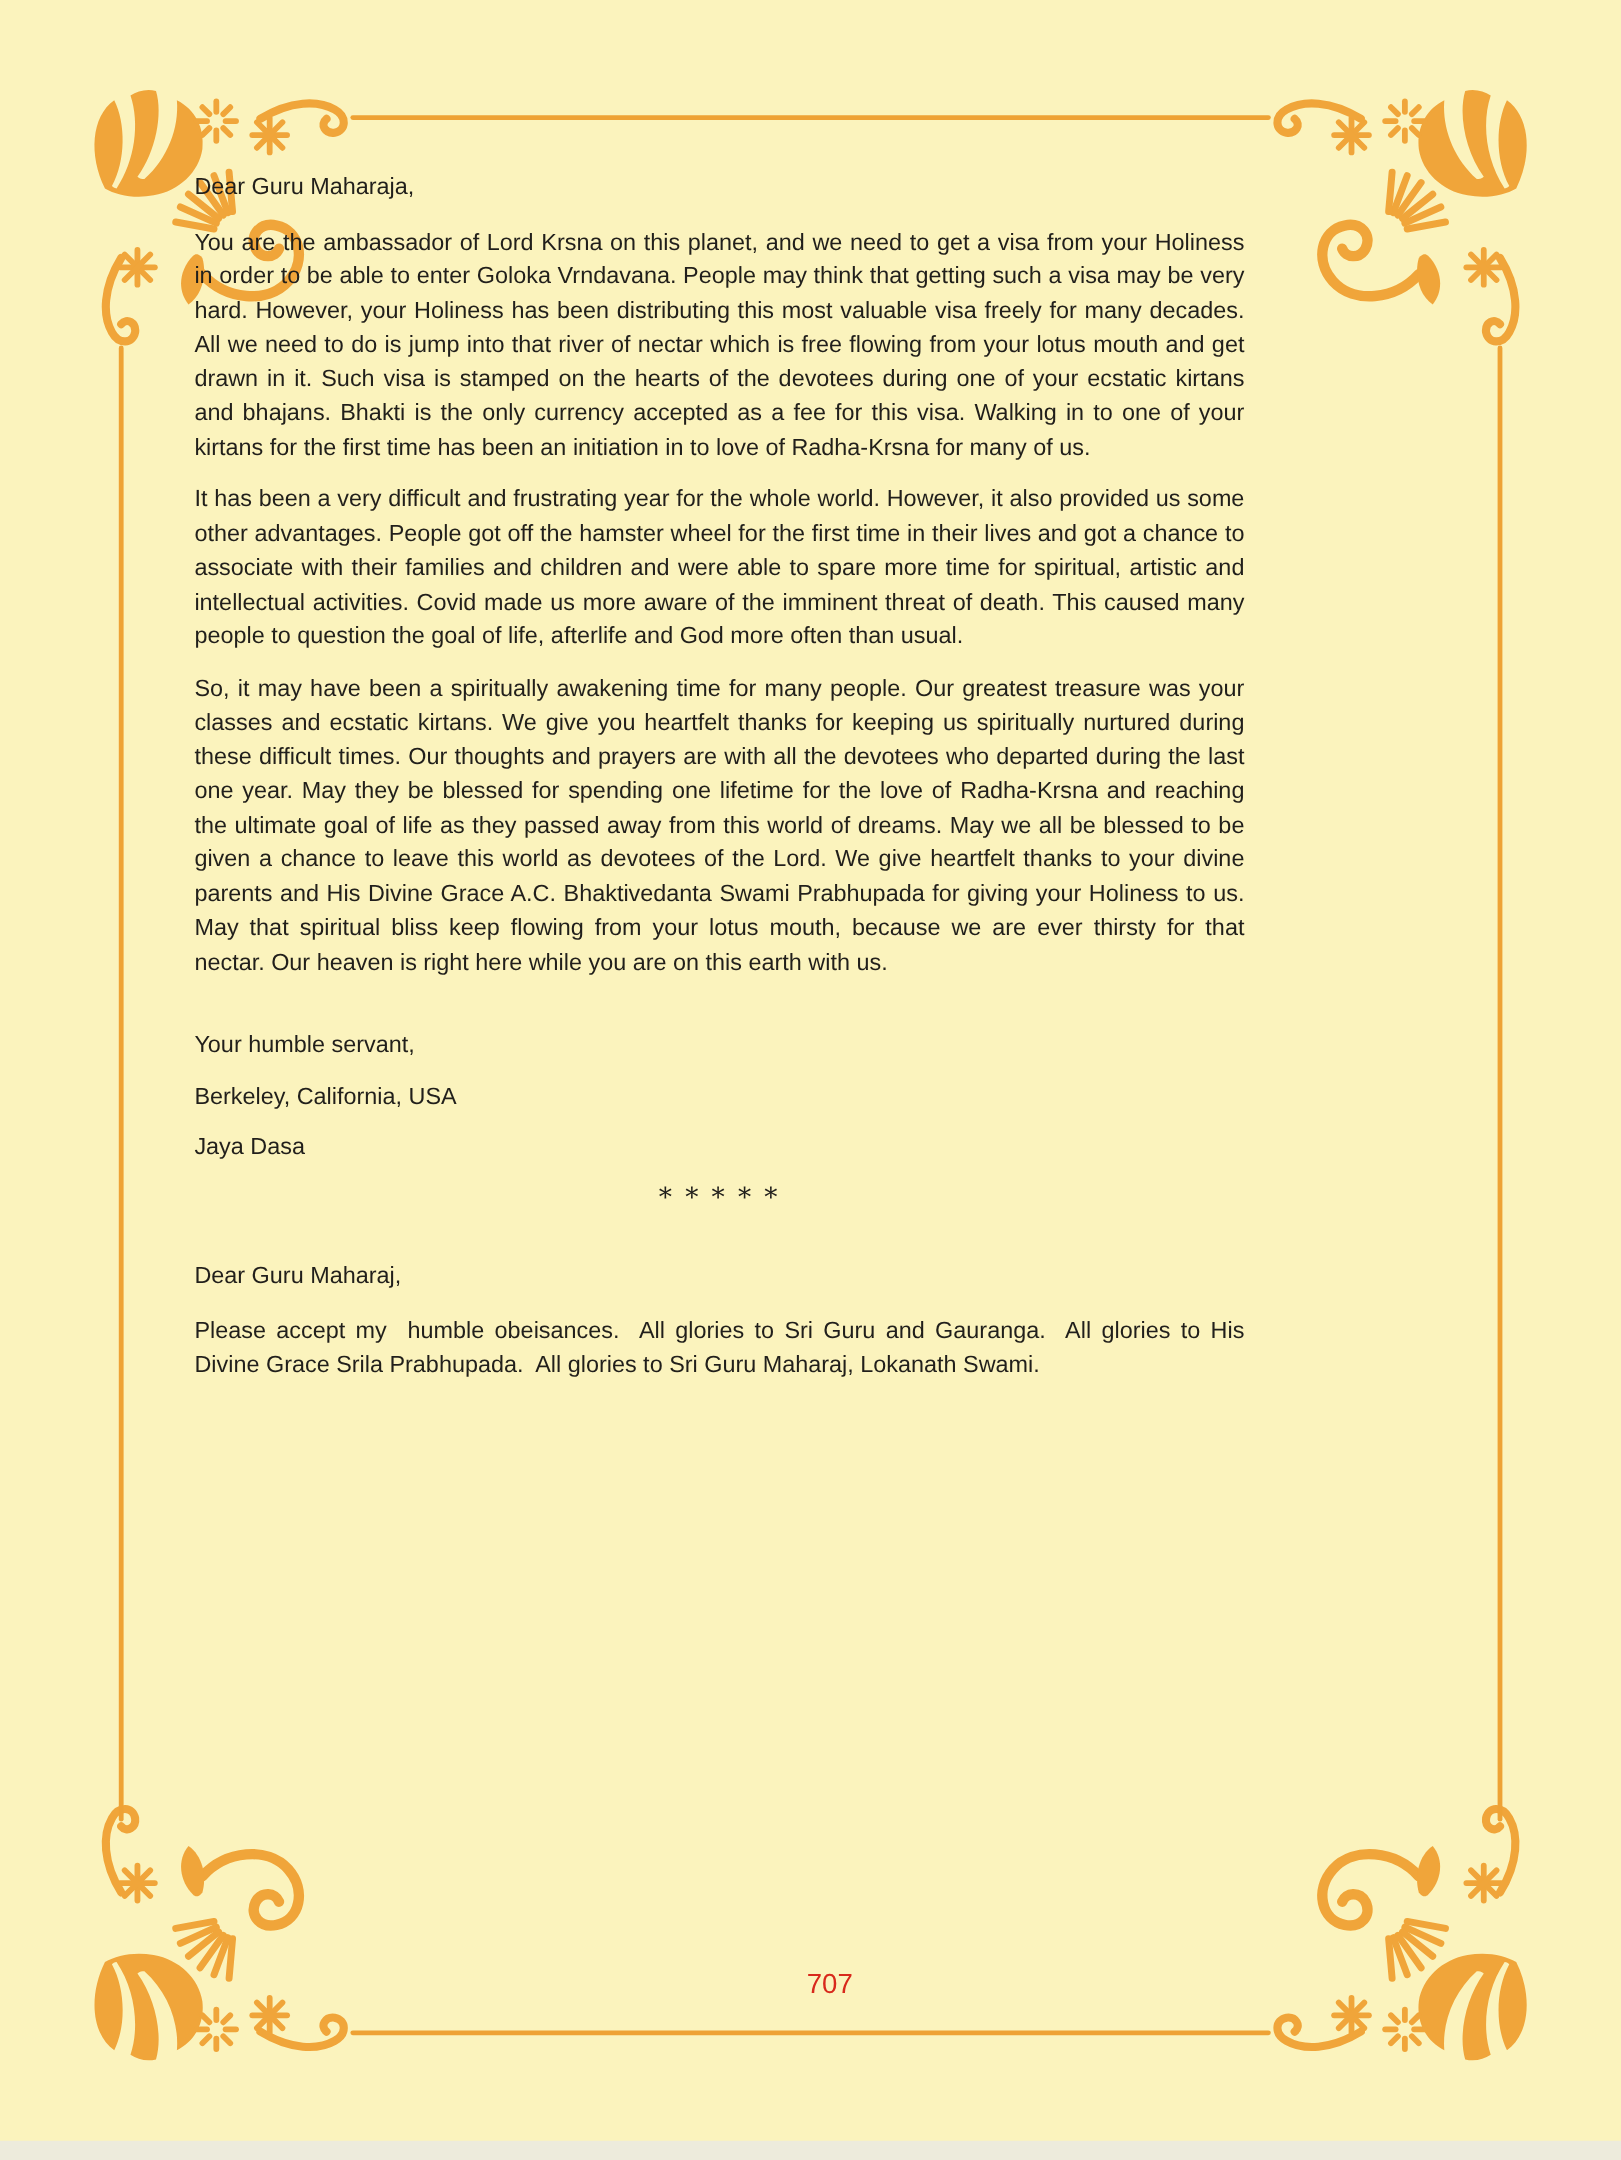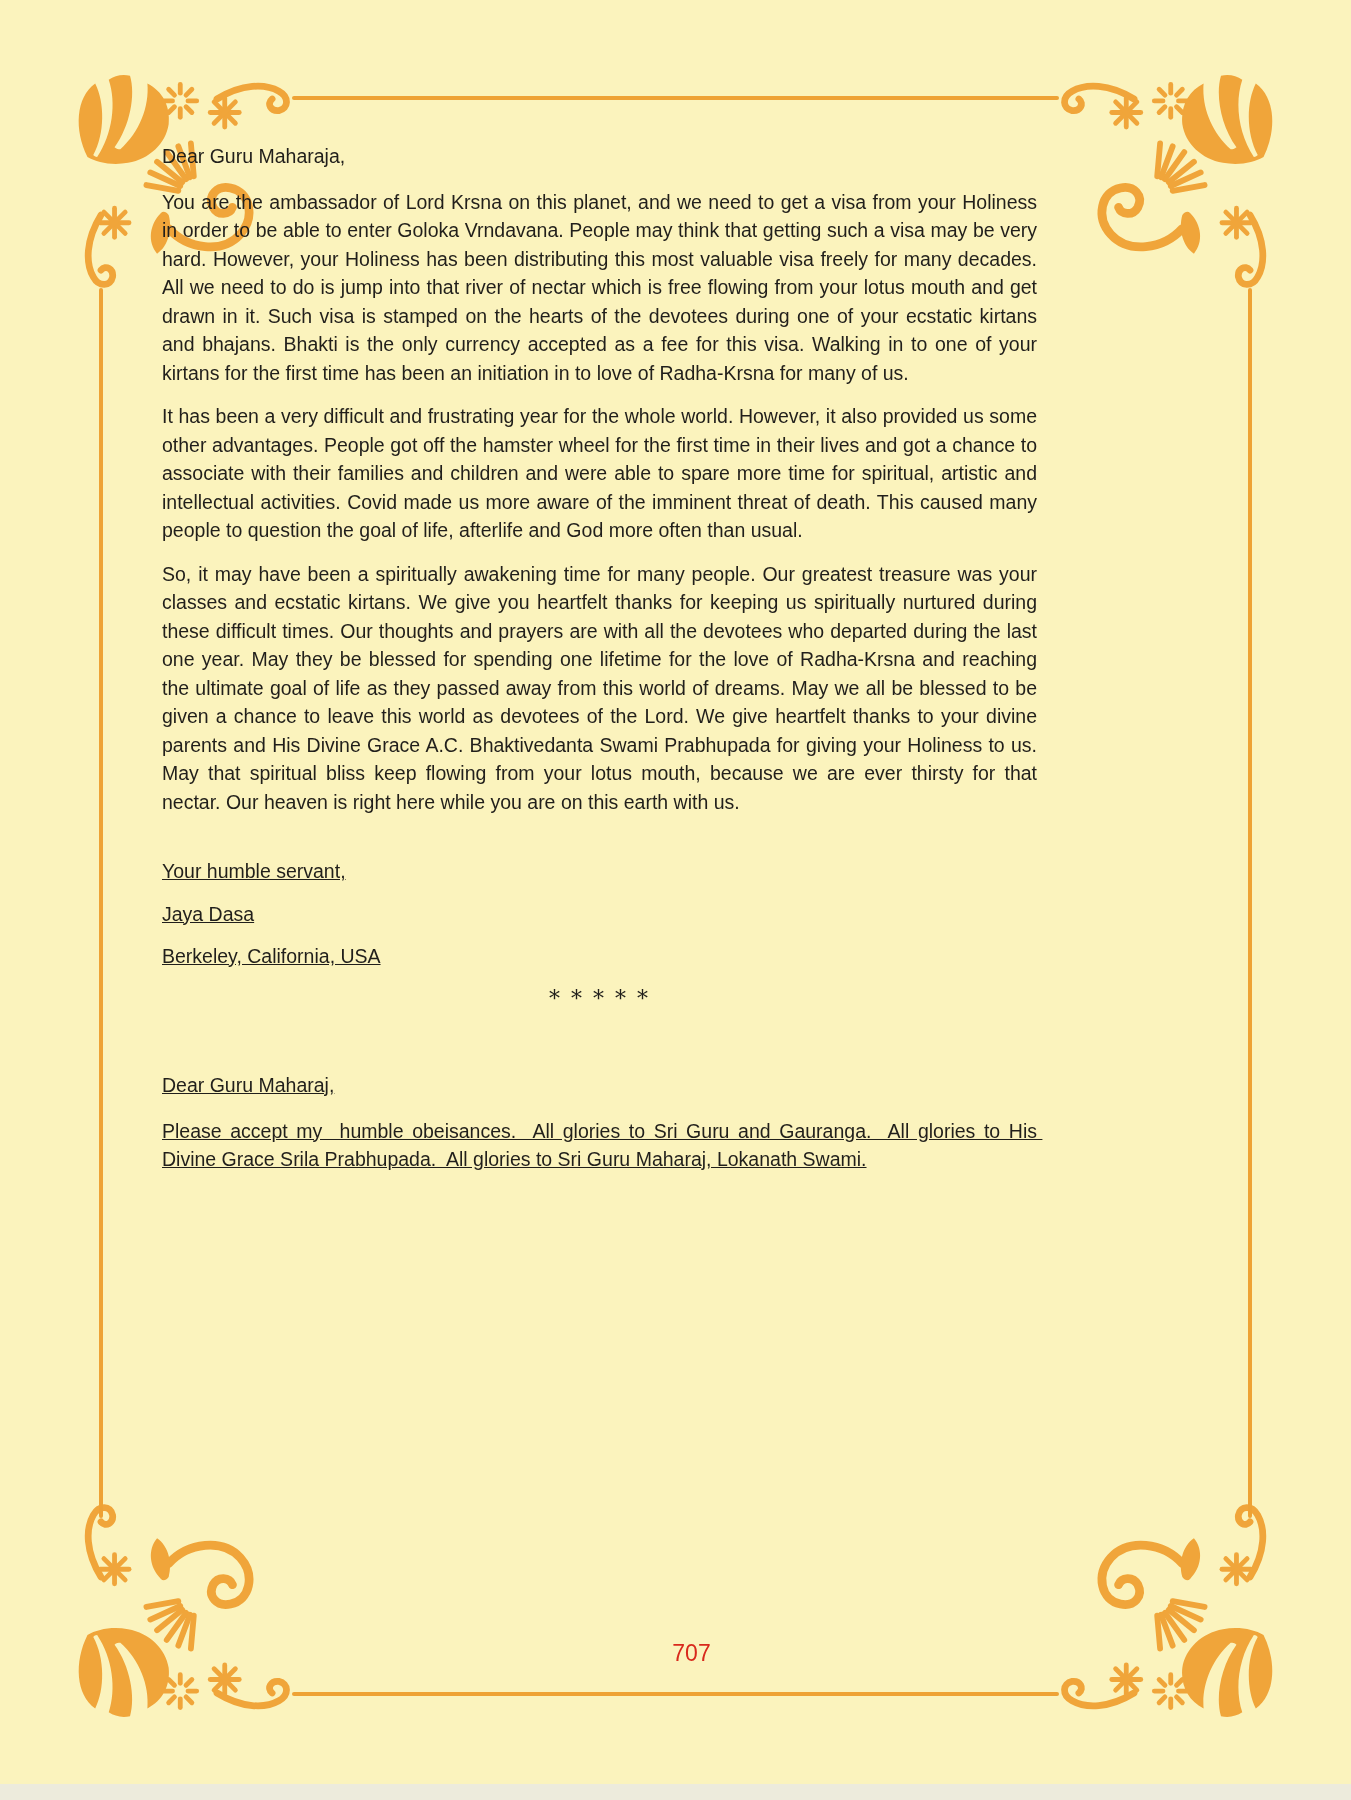--- a/index.html
+++ b/index.html
@@ -29,27 +29,27 @@
   .rule.right{left:1248px;top:288px;width:4px;height:1230px;}
   
   .content{
     position:absolute;left:162px;top:142px;width:875px;
     font-size:19.5px;line-height:28.5px;
   }
   .salutation{margin:0 0 17px 0;}
   .para{margin:0 0 15px 0;text-align:justify;}
   .para.pre{white-space:pre-wrap;}
   .closing{margin:41px 0 0 0;}
-  .closing p{margin:0 0 14px 0;text-decoration:underline;}
+  .closing p{margin:0 0 14px 0;}
   .stars{
     margin:12px 0 0 0;text-align:center;
     font-family:"DejaVu Serif","Liberation Serif",serif;
     font-size:22px;letter-spacing:2px;
   }
-  .letter2{margin-top:58px;text-decoration:underline;}
+  .letter2{margin-top:36px;}
   .page-number{
     position:absolute;left:0;top:1640px;width:100%;
     text-align:center;color:var(--page-number);font-size:23px;margin-left:16px;
   }
   .page-bottom-edge{
     position:absolute;left:0;bottom:0;width:100%;height:16px;
     background:#EDEBDC;
   }
 </style>
 </head>
@@ -134,22 +134,22 @@
 
 <div class="content">
 
   <p class="salutation">Dear Guru Maharaja,</p>
   <p class="para">You are the ambassador of Lord Krsna on this planet, and we need to get a visa from your Holiness in order to be able to enter Goloka Vrndavana. People may think that getting such a visa may be very hard. However, your Holiness has been distributing this most valuable visa freely for many decades. All we need to do is jump into that river of nectar which is free flowing from your lotus mouth and get drawn in it. Such visa is stamped on the hearts of the devotees during one of your ecstatic kirtans and bhajans. Bhakti is the only currency accepted as a fee for this visa. Walking in to one of your kirtans for the first time has been an initiation in to love of Radha-Krsna for many of us.</p>
   <p class="para">It has been a very difficult and frustrating year for the whole world. However, it also provided us some other advantages. People got off the hamster wheel for the first time in their lives and got a chance to associate with their families and children and were able to spare more time for spiritual, artistic and intellectual activities. Covid made us more aware of the imminent threat of death. This caused many people to question the goal of life, afterlife and God more often than usual.</p>
   <p class="para">So, it may have been a spiritually awakening time for many people. Our greatest treasure was your classes and ecstatic kirtans. We give you heartfelt thanks for keeping us spiritually nurtured during these difficult times. Our thoughts and prayers are with all the devotees who departed during the last one year. May they be blessed for spending one lifetime for the love of Radha-Krsna and reaching the ultimate goal of life as they passed away from this world of dreams. May we all be blessed to be given a chance to leave this world as devotees of the Lord. We give heartfelt thanks to your divine parents and His Divine Grace A.C. Bhaktivedanta Swami Prabhupada for giving your Holiness to us. May that spiritual bliss keep flowing from your lotus mouth, because we are ever thirsty for that nectar. Our heaven is right here while you are on this earth with us.</p>
 
   <div class="closing">
     <p>Your humble servant,</p>
+    <p>Berkeley, California, USA</p>
     <p>Jaya Dasa</p>
-    <p>Berkeley, California, USA</p>
   </div>
 
   <p class="stars">* * * * *</p>
 
   <div class="letter2">
     <p class="salutation">Dear Guru Maharaj,</p>
     <p class="para pre">Please accept my  humble obeisances.  All glories to Sri Guru and Gauranga.  All glories to His Divine Grace Srila Prabhupada.  All glories to Sri Guru Maharaj, Lokanath Swami.</p>
   </div>
 
 </div>

